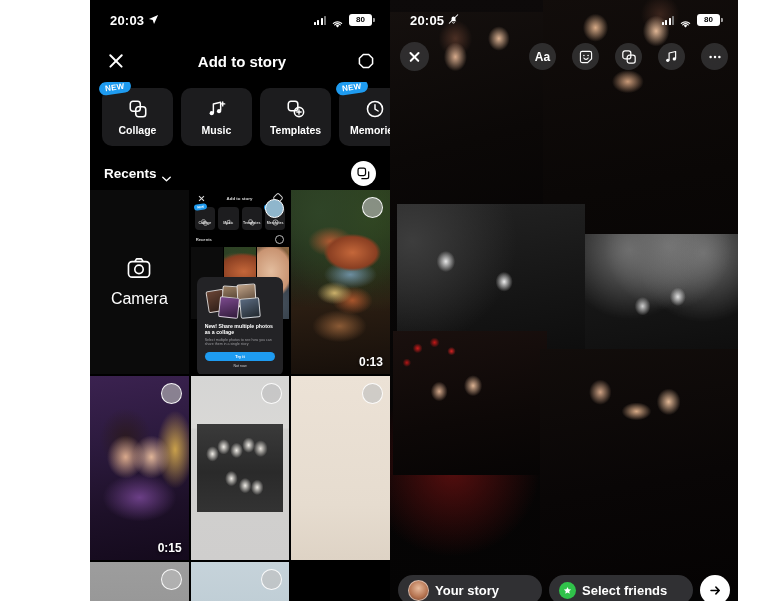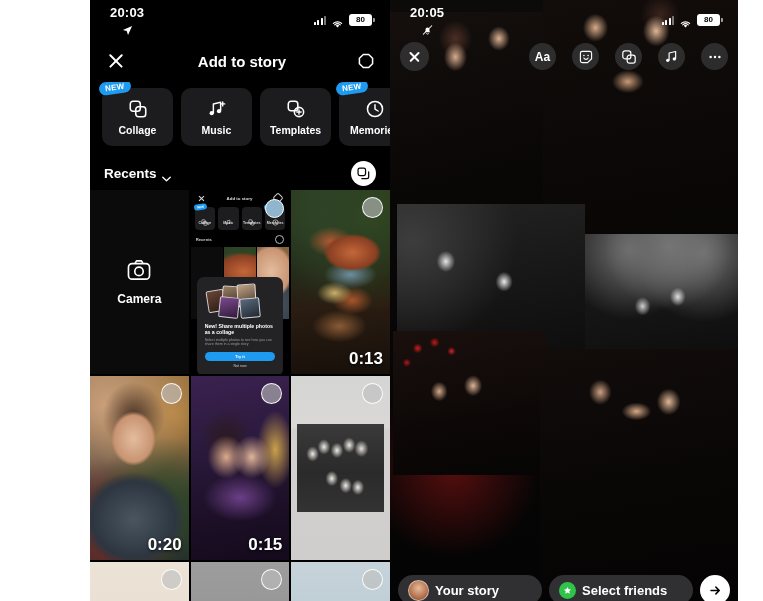--- a/index.html
+++ b/index.html
@@ -7,21 +7,21 @@
   .stage{position:relative;width:763px;height:601px;background:#fff;}
 
   
   .phone{position:absolute;top:0;height:601px;background:#000;overflow:hidden;}
   #left-panel{left:90px;width:300px;}
   #right-panel{left:390px;width:348px;}
 
   
   .statusbar{position:relative;height:40px;display:flex;align-items:center;
              justify-content:space-between;padding:0 18px 0 20px;box-sizing:border-box;}
-  .sb-left{display:flex;align-items:center;gap:4px;color:#fff;font-size:13px;font-weight:600;letter-spacing:.2px;flex-direction:column;}
+  .sb-left{display:flex;gap:4px;color:#fff;font-size:13px;font-weight:600;letter-spacing:.2px;}
   .sb-right{display:flex;align-items:center;gap:5px;}
   .loc-arrow{display:inline-block;width:11px;height:11px;}
   .mute-ic{display:inline-block;width:11px;height:12px;}
   .sig{display:flex;align-items:flex-end;gap:1.5px;height:9px;}
   .sig i{display:block;width:2px;background:#fff;border-radius:.5px;}
   .sig i:nth-child(1){height:3px;}
   .sig i:nth-child(2){height:5px;}
   .sig i:nth-child(3){height:7px;}
   .sig i:nth-child(4){height:9px;background:#777;}
   .wifi{width:13px;height:10px;}
@@ -54,24 +54,24 @@
   .recents-l{display:flex;align-items:center;gap:5px;color:#fff;font-size:13.5px;font-weight:600;cursor:pointer;}
   .chev{width:9px;height:6px;}
   .multibtn{width:25px;height:25px;border-radius:50%;background:#fff;display:flex;
             align-items:center;justify-content:center;cursor:pointer;}
 
   
   .grid{display:grid;grid-template-columns:repeat(3,1fr);gap:2px;padding:0 0 0 0;}
   .cell{position:relative;height:184px;overflow:hidden;background:#111;cursor:pointer;}
   .cell .sel{position:absolute;top:7px;right:7px;width:19px;height:19px;border-radius:50%;
              border:1.6px solid rgba(255,255,255,.92);background:rgba(190,190,190,.62);}
-  .cell .dur{position:absolute;right:7px;bottom:5px;color:#fff;font-size:17px;font-weight:700;
+  .cell .dur{position:absolute;right:7px;bottom:5px;color:#fff;font-size:12px;font-weight:700;
              text-shadow:0 1px 3px rgba(0,0,0,.8);}
   .camera-cell{display:flex;flex-direction:column;align-items:center;justify-content:center;gap:7px;background:#0b0b0b;}
-  .camera-cell .clabel{color:#fff;font-size:12px;font-weight:700;}
+  .camera-cell .clabel{color:#fff;font-size:16px;font-weight:400;}
 
   
   .ph-plants{background:
      radial-gradient(ellipse 40px 26px at 62% 34%,#c4673a 0%,#8a3f22 60%,rgba(0,0,0,0) 72%),
      radial-gradient(ellipse 30px 20px at 40% 28%,#b05a32 0%,rgba(40,15,8,0) 75%),
      radial-gradient(ellipse 34px 18px at 60% 46%,#6d8ea0 0%,rgba(20,30,35,0) 78%),
      radial-gradient(ellipse 22px 14px at 44% 56%,#cbb06a 0%,rgba(30,25,10,0) 80%),
      radial-gradient(ellipse 26px 18px at 62% 60%,#a8552c 0%,rgba(40,15,8,0) 78%),
      radial-gradient(ellipse 34px 20px at 49% 74%,#8a5a35 0%,rgba(30,18,10,0) 80%),
      radial-gradient(circle at 30% 12%,#2f4427 0%,rgba(10,16,8,0) 55%),
@@ -377,24 +377,20 @@
           </div>
         </div>
         <div class="mini-sel"></div>
       </div>
 
       <div class="cell ph-plants">
         <div class="sel"></div>
         <div class="dur">0:13</div>
       </div>
 
-      <div class="cell ph-girl">
-        <div class="sel"></div>
-        <div class="dur">0:20</div>
-      </div>
 
       <div class="cell ph-bday">
         <div class="sel"></div>
         <div class="dur">0:15</div>
       </div>
 
       <div class="cell ph-bw">
         <div class="inner"></div>
         <div class="sel"></div>
       </div>

